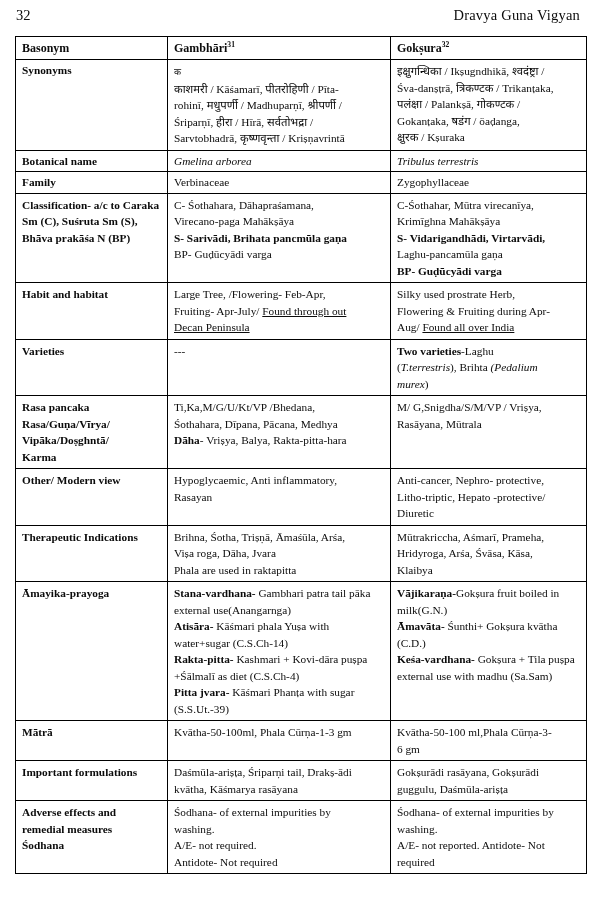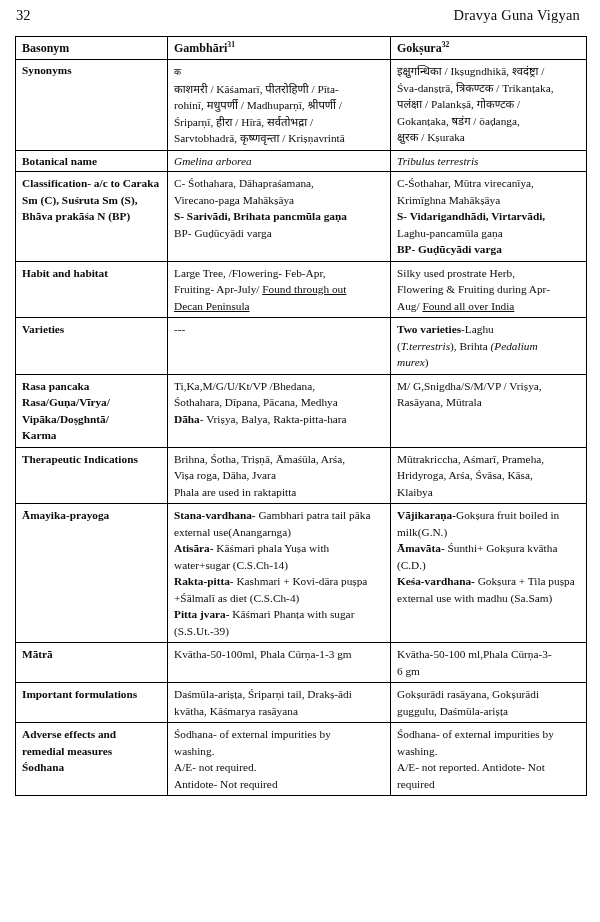--- a/index.html
+++ b/index.html
@@ -140,20 +140,25 @@
           <span class="blk">क्षुरक / Kṣuraka</span>
         </td>
       </tr>
 
       <tr>
         <td class="label">Botanical name</td>
         <td class="val it">Gmelina arborea</td>
         <td class="val it">Tribulus terrestris</td>
       </tr>
 
+      <tr>
+        <td class="label">Family</td>
+        <td class="val">Verbinaceae</td>
+        <td class="val">Zygophyllaceae</td>
+      </tr>
 
       <tr>
         <td class="label loose pad-b-lg">Classification- a/c to Caraka Sm (C), Suśruta Sm (S), Bhāva prakāśa N (BP)</td>
         <td class="val loose">
           <span class="blk">C- Śothahara, Dāhapraśamana,</span>
           <span class="blk">Virecano-paga Mahākṣāya</span>
           <span class="blk bd">S- Sarivādi, Brihata pancmūla gaṇa</span>
           <span class="blk">BP- Guḍūcyādi varga</span>
         </td>
         <td class="val loose">
@@ -202,20 +207,32 @@
           <span class="blk">Ti,Ka,M/G/U/Kt/VP  /Bhedana,</span>
           <span class="blk">Śothahara, Dīpana, Pācana, Medhya</span>
           <span class="blk"><span class="bd">Dāha</span>- Vriṣya, Balya, Rakta-pitta-hara</span>
         </td>
         <td class="val loose">
           <span class="blk">M/ G,Snigdha/S/M/VP  / Vriṣya,</span>
           <span class="blk">Rasāyana, Mūtrala</span>
         </td>
       </tr>
 
+      <tr>
+        <td class="label loose">Other/ Modern view</td>
+        <td class="val loose">
+          <span class="blk">Hypoglycaemic, Anti inflammatory,</span>
+          <span class="blk">Rasayan</span>
+        </td>
+        <td class="val loose">
+          <span class="blk">Anti-cancer, Nephro- protective,</span>
+          <span class="blk">Litho-triptic, Hepato -protective/</span>
+          <span class="blk">Diuretic</span>
+        </td>
+      </tr>
 
       <tr>
         <td class="label loose pad-b-lg">Therapeutic Indications</td>
         <td class="val loose">
           <span class="blk">Brihna, Śotha, Triṣṇā, Āmaśūla, Arśa,</span>
           <span class="blk">Viṣa roga, Dāha, Jvara</span>
           <span class="blk">Phala are used in raktapitta</span>
         </td>
         <td class="val loose">
           <span class="blk">Mūtrakriccha, Aśmarī, Prameha,</span>

